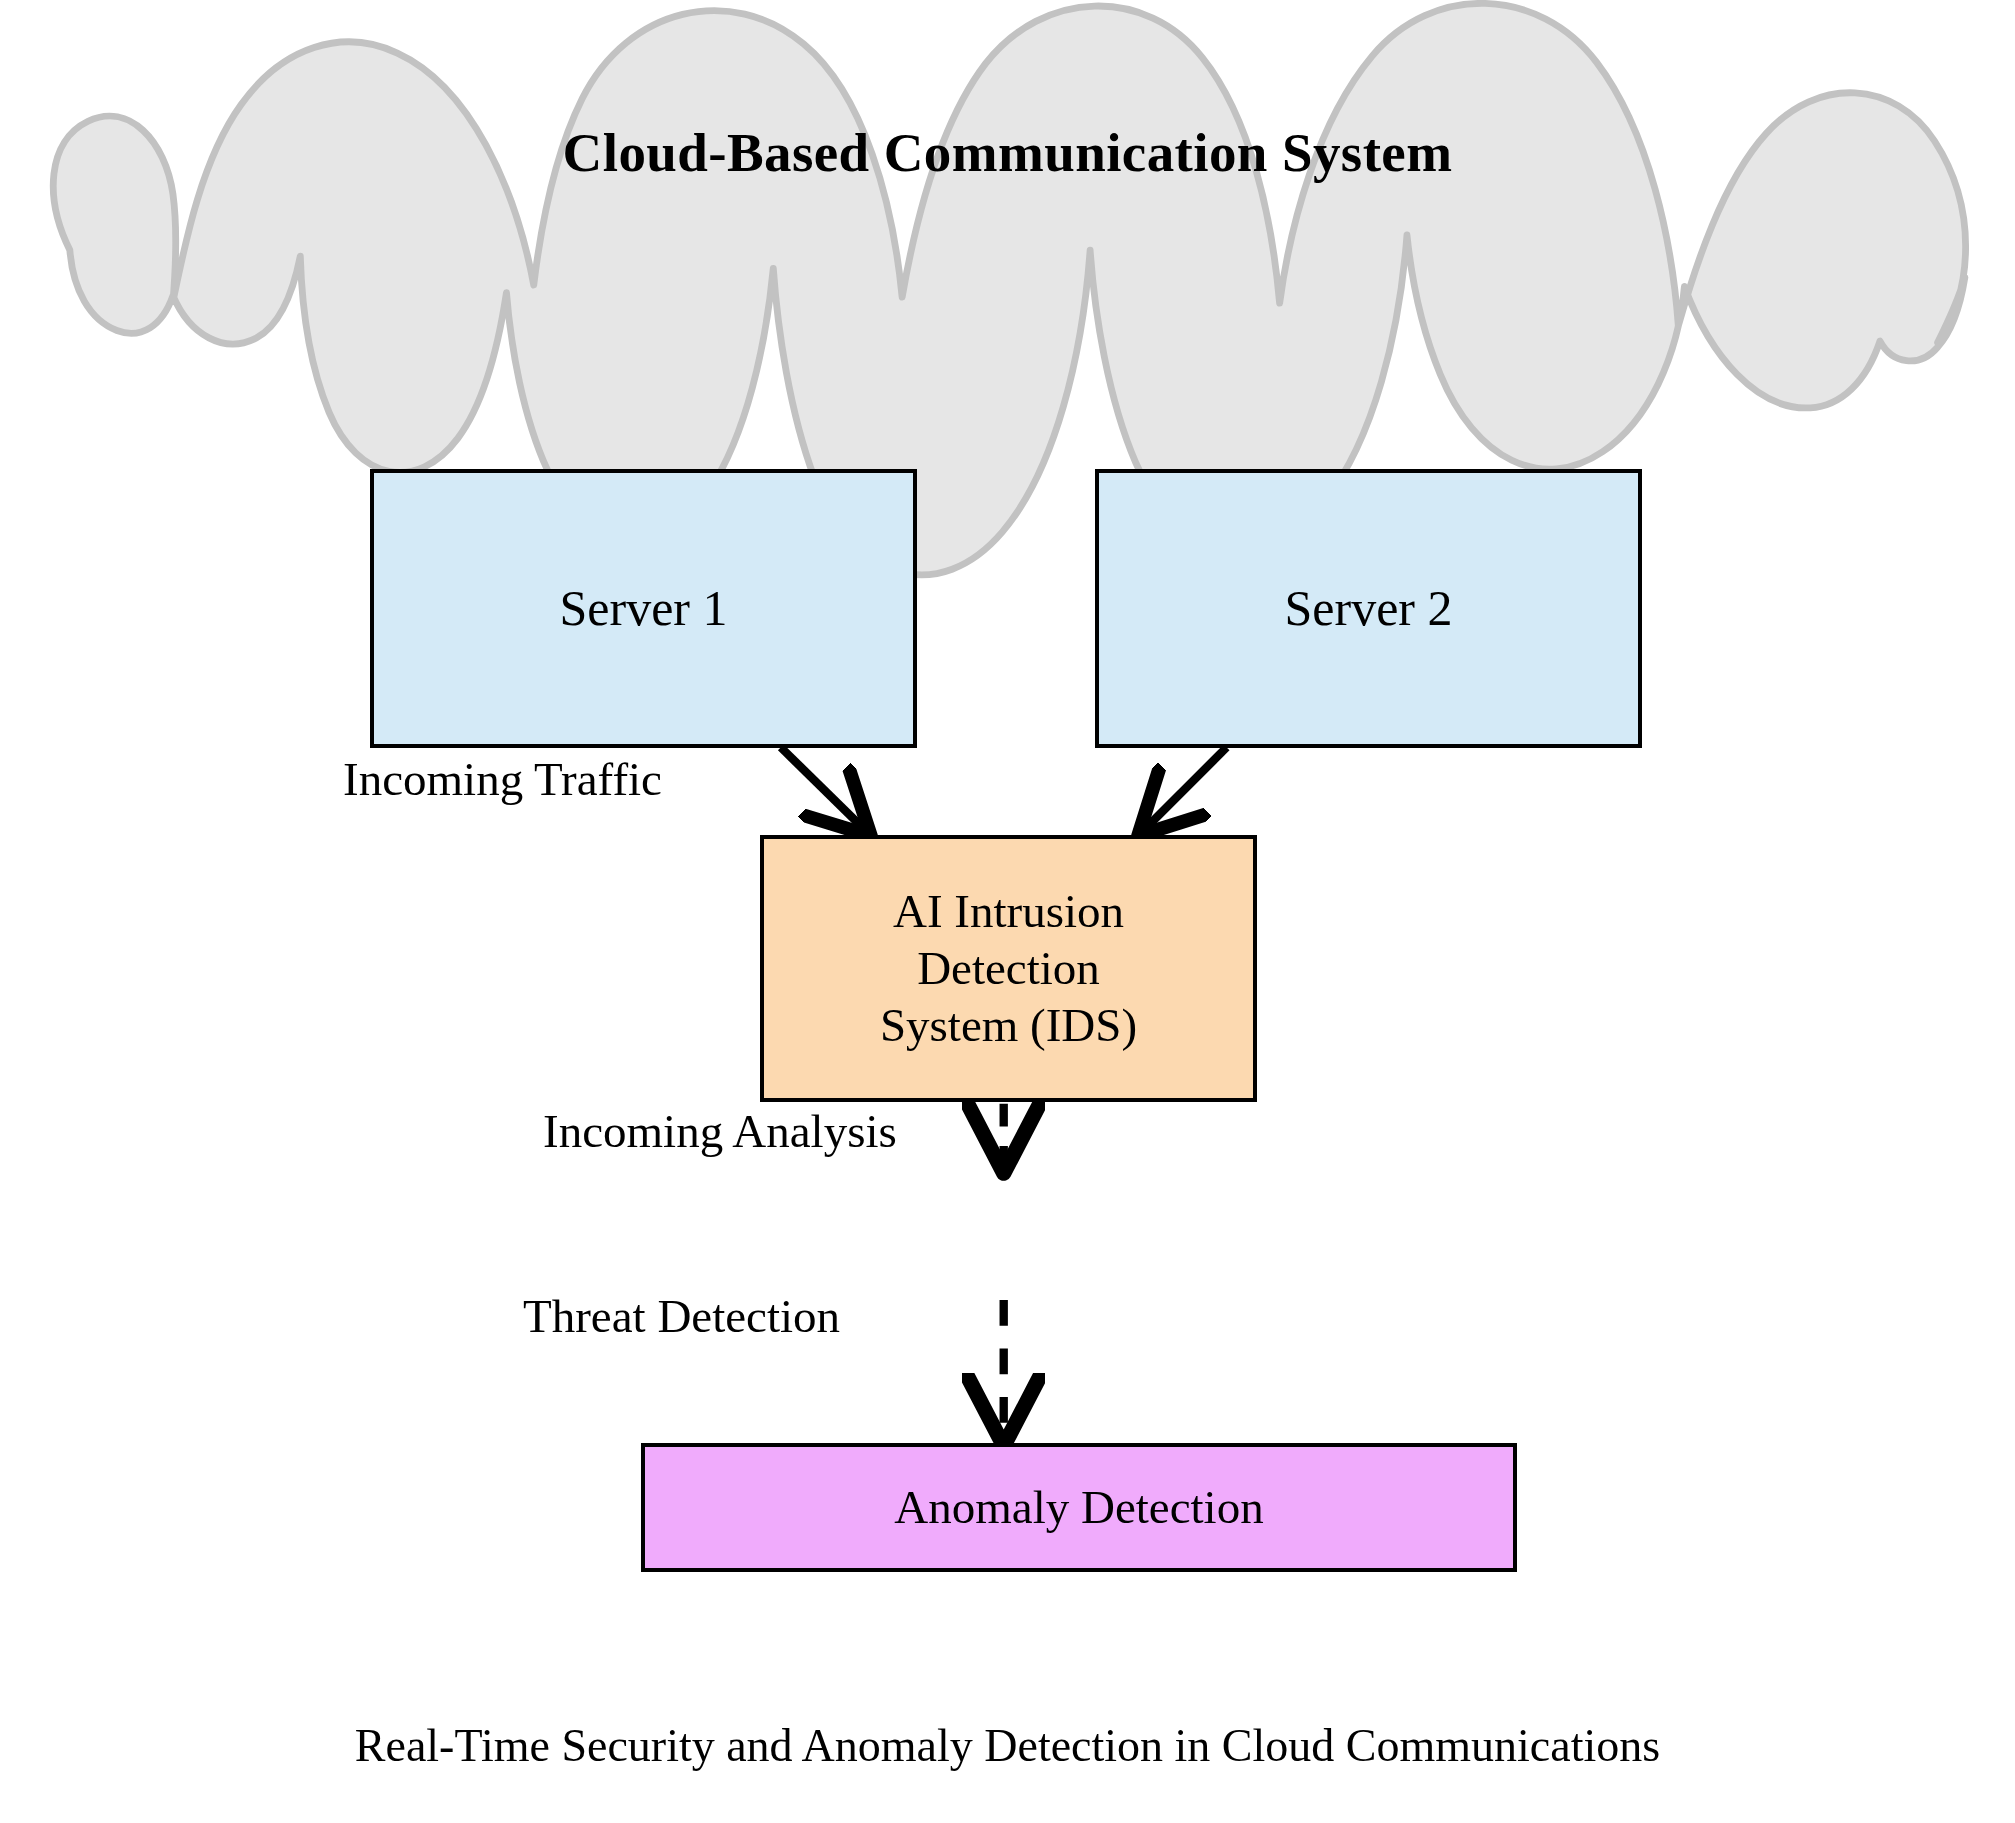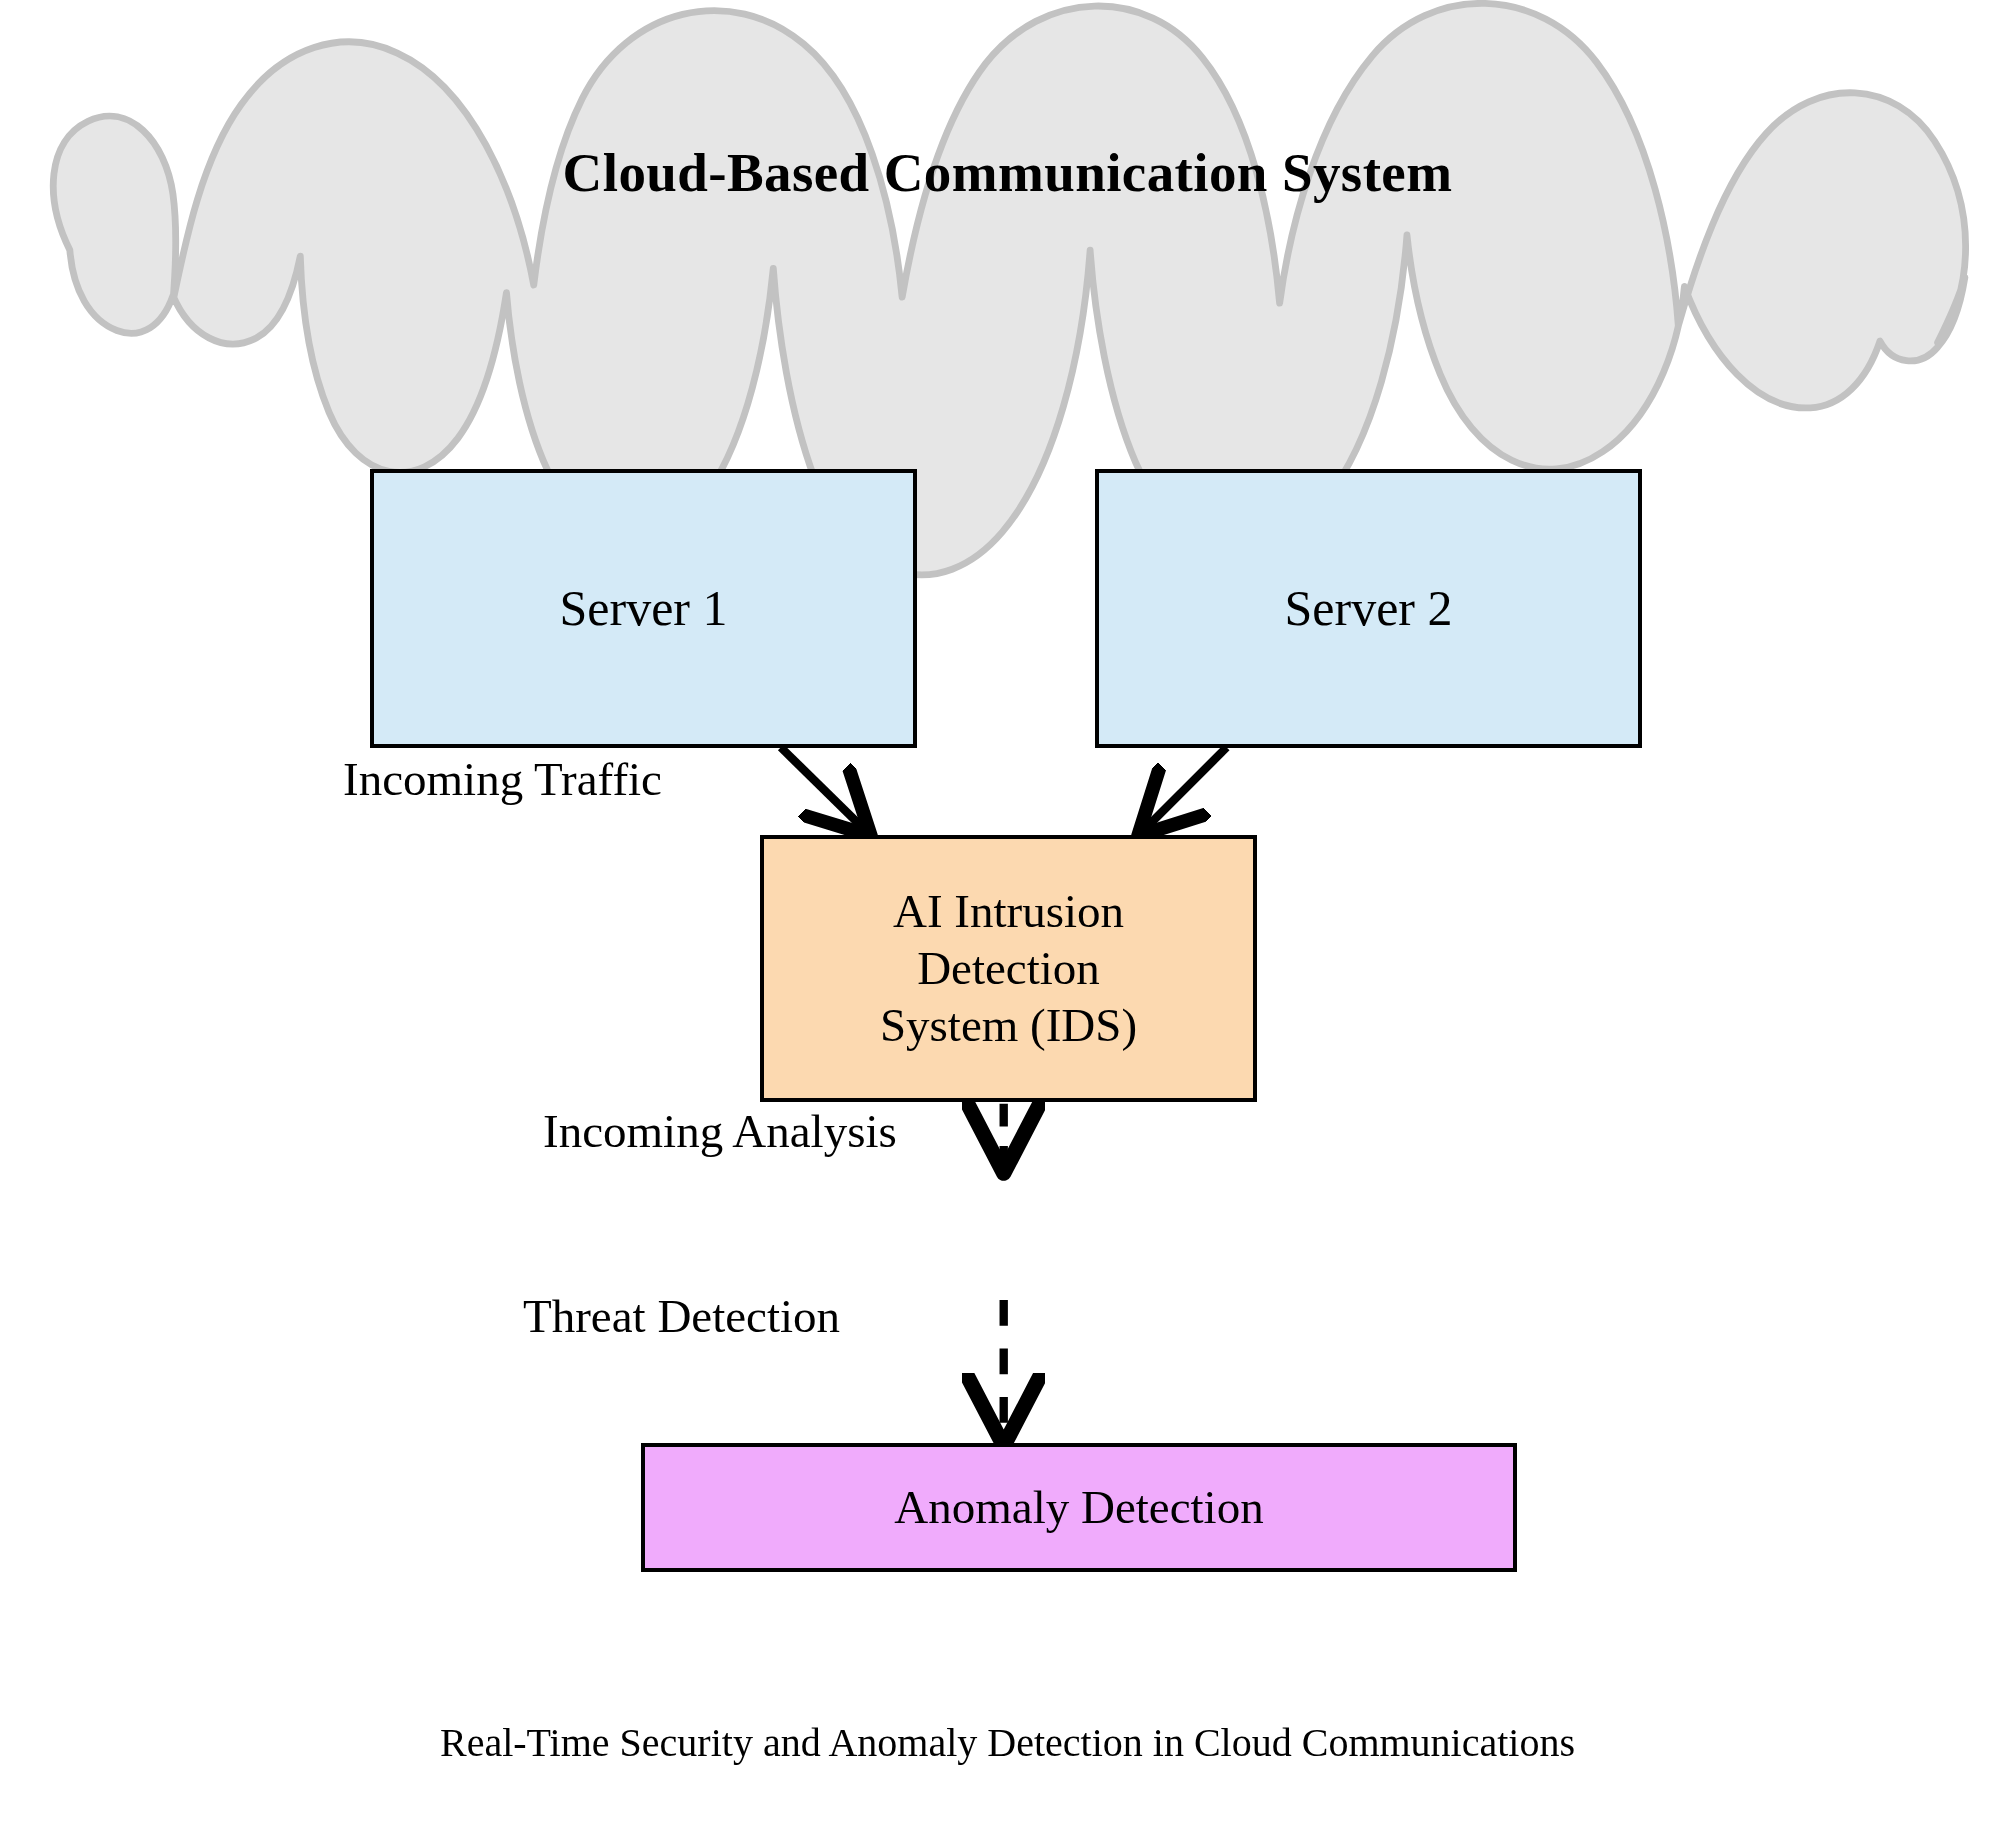--- a/index.html
+++ b/index.html
@@ -33,21 +33,20 @@
     position: absolute;
     left: 0;
     top: 121px;
     width: 2015px;
     text-align: center;
     font-size: 55px;
     font-weight: bold;
     color: #000000;
     letter-spacing: 0.4px;
     z-index: 5;
-    margin-top: 20px;
   }
 
   
   .node {
     position: absolute;
     box-sizing: border-box;
     border: 4.5px solid #000000;
     display: flex;
     align-items: center;
     text-align: center;
@@ -105,21 +104,21 @@
   #label-traffic-analysis { left: 543px; top: 1104px; }
   #label-threat-detection { left: 523px; top: 1289px; }
 
   
   .caption {
     position: absolute;
     left: 0;
     top: 1719px;
     width: 2015px;
     text-align: center;
-    font-size: 40px;
+    font-size: 46px;
     color: #000000;
     z-index: 8;
   }
 </style>
 </head>
 <body>
 
 <div id="stage">
 
   <svg class="svg-layer" viewBox="0 0 2658 2405">

